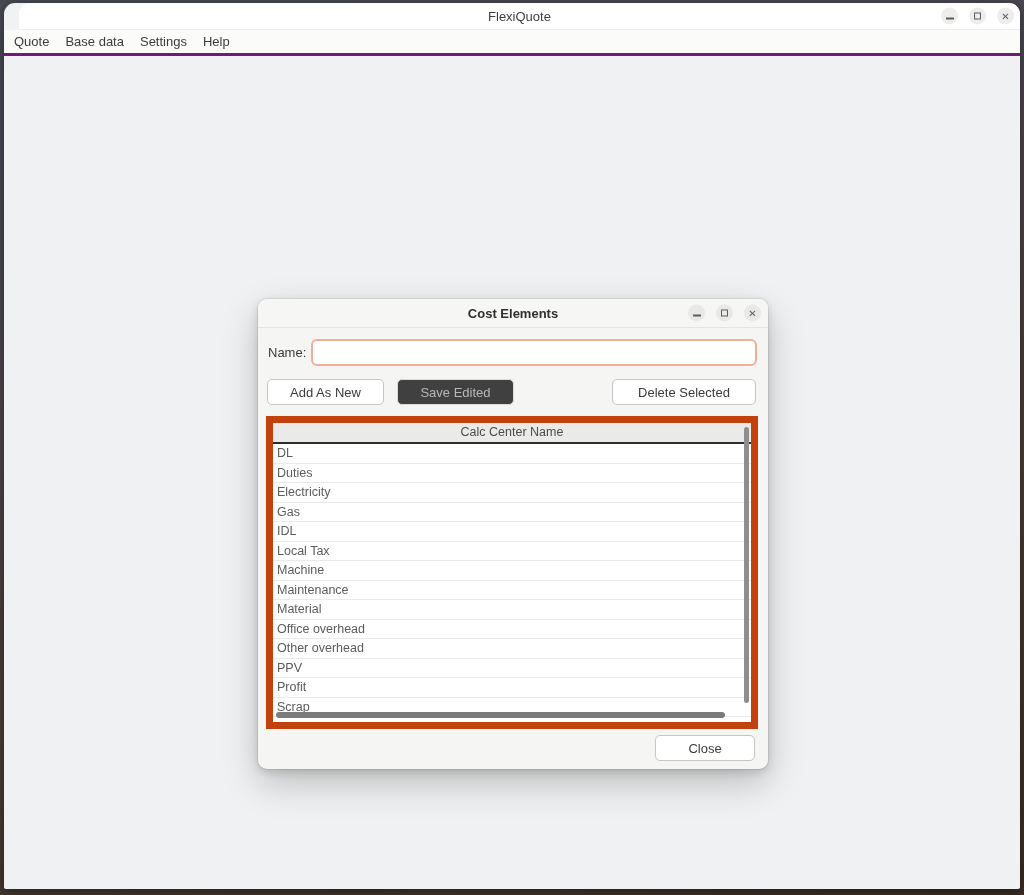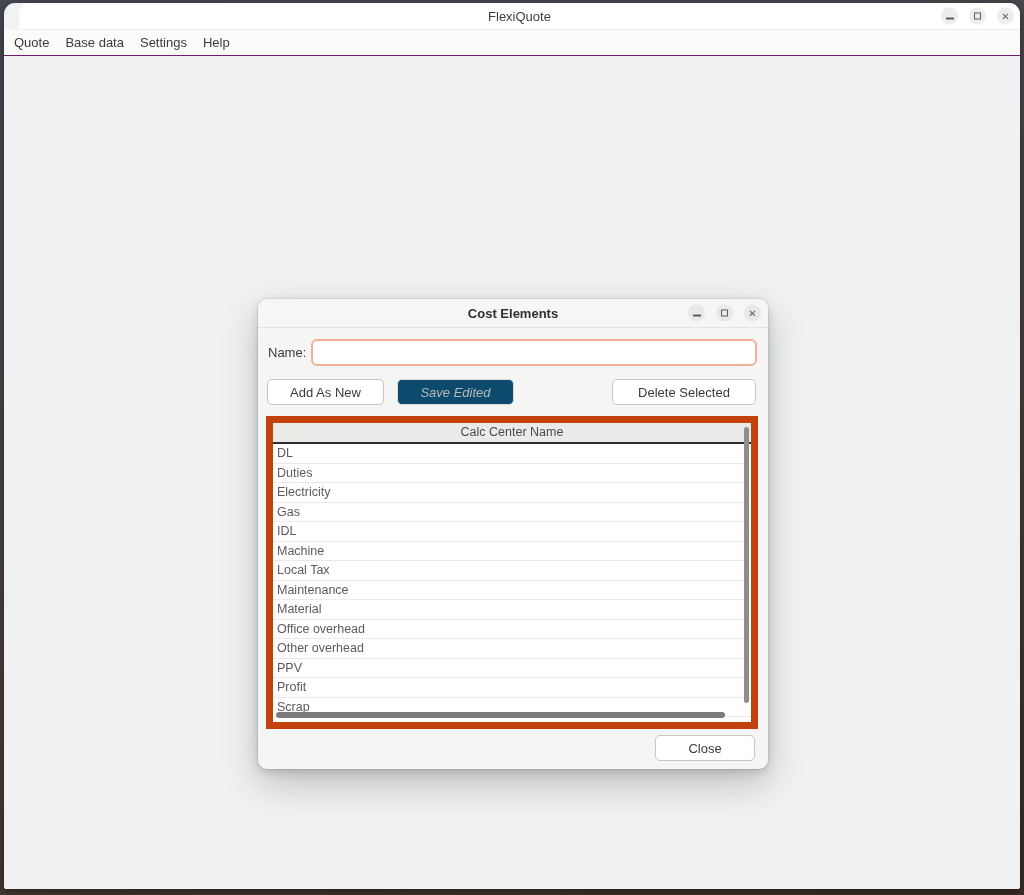--- a/index.html
+++ b/index.html
@@ -27,21 +27,21 @@
   .wc {
     width:17px; height:17px; border-radius:50%; background:#eeedec;
     display:flex; align-items:center; justify-content:center; cursor:pointer;
   }
   .dlg .wc { background:#e8e8e6; }
   .ic-min { width:8px; height:2px; background:#5c5c5c; display:block; margin-top:5px; }
   .ic-max { width:7px; height:7px; border:1.3px solid #5c5c5c; display:block; }
   .ic-close { font-size:10px; color:#5c5c5c; line-height:1; }
 
   .menubar {
-    height:26px; background:#fbfbfa; border-bottom:1px solid #701a75;
+    height:26px; background:#fbfbfa; border-bottom:3px solid #701a75;
     display:flex; align-items:stretch; padding-left:2px;
   }
   .menu-item {
     font-size:13px; color:#3c3c3c; padding:0 8px;
     display:flex; align-items:center; cursor:pointer;
   }
 
   .app-body { position:relative; width:100%; height:calc(100% - 54px); background:#f0f1f2; }
 
   
@@ -64,21 +64,21 @@
     background:#ffffff; border:2px solid #f0b098; border-radius:6px;
     padding:0 7px; font-size:13px; color:#333; outline:none;
     font-family:inherit;
   }
 
   .btn {
     border:1px solid #c6c6c5; border-radius:5px; background:#ffffff;
     font-size:13px; color:#3a3a3a; font-family:inherit; cursor:pointer;
     position:absolute;
   }
-  .btn:disabled { color:#b9b8b7; border-color:#dcdbda; background:#0c4a6e; cursor:default;font-style:italic; }
+  .btn:disabled { color:#b9b8b7; border-color:#dcdbda; background:#404040; cursor:default; }
   .btn-add    { left:9px;   top:80px; width:117px; height:26px; }
   .btn-save   { left:139px; top:80px; width:117px; height:26px; }
   .btn-delete { right:12px; top:80px; width:144px; height:26px; }
   .btn-close  { right:13px; bottom:8px; width:100px; height:26px; }
 
   
   .table {
     position:absolute; left:8px; top:117px; width:492px; height:313px;
     background:#ffffff; border:7px solid #c2410c; overflow:hidden;
   }
@@ -154,22 +154,22 @@
       <button class="btn btn-delete">Delete Selected</button>
 
       <div class="table">
         <div class="thead">Calc Center Name</div>
         <div id="table-body">
             <div class="trow">DL</div>
             <div class="trow">Duties</div>
             <div class="trow">Electricity</div>
             <div class="trow">Gas</div>
             <div class="trow">IDL</div>
+            <div class="trow">Local Tax</div>
             <div class="trow">Machine</div>
-            <div class="trow">Local Tax</div>
             <div class="trow">Maintenance</div>
             <div class="trow">Material</div>
             <div class="trow">Office overhead</div>
             <div class="trow">Other overhead</div>
             <div class="trow">PPV</div>
             <div class="trow">Profit</div>
             <div class="trow">Scrap</div>
           </div>
         <div class="vscroll"></div>
         <div class="hscroll"></div>

